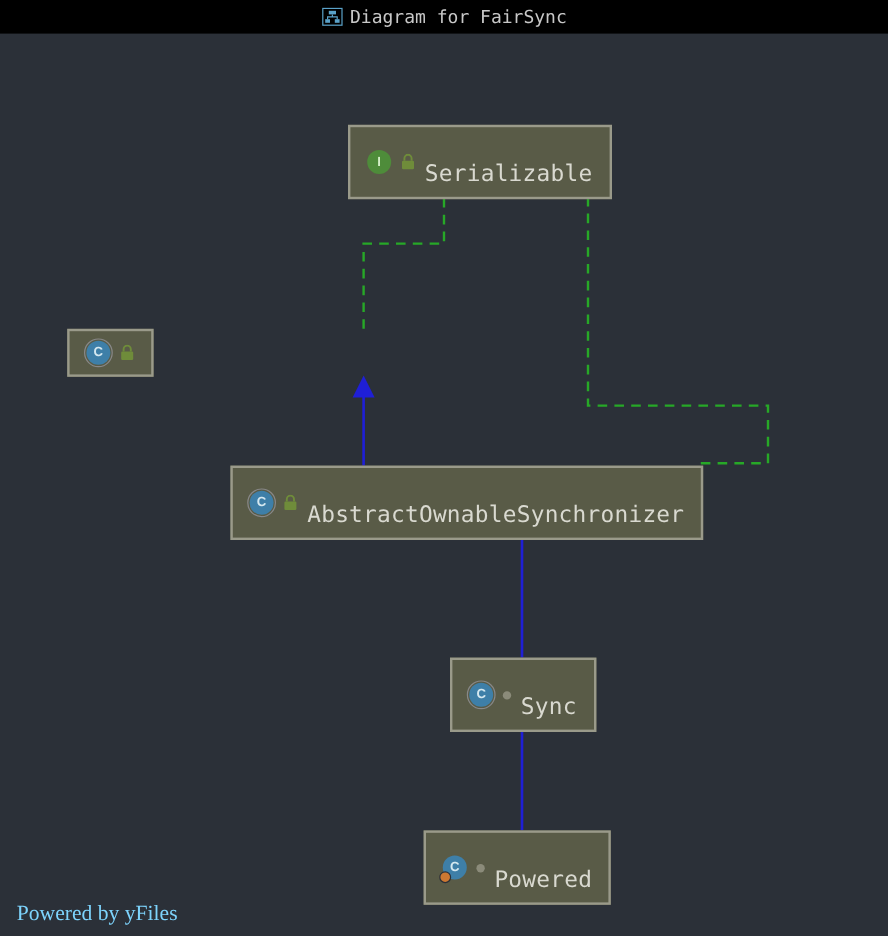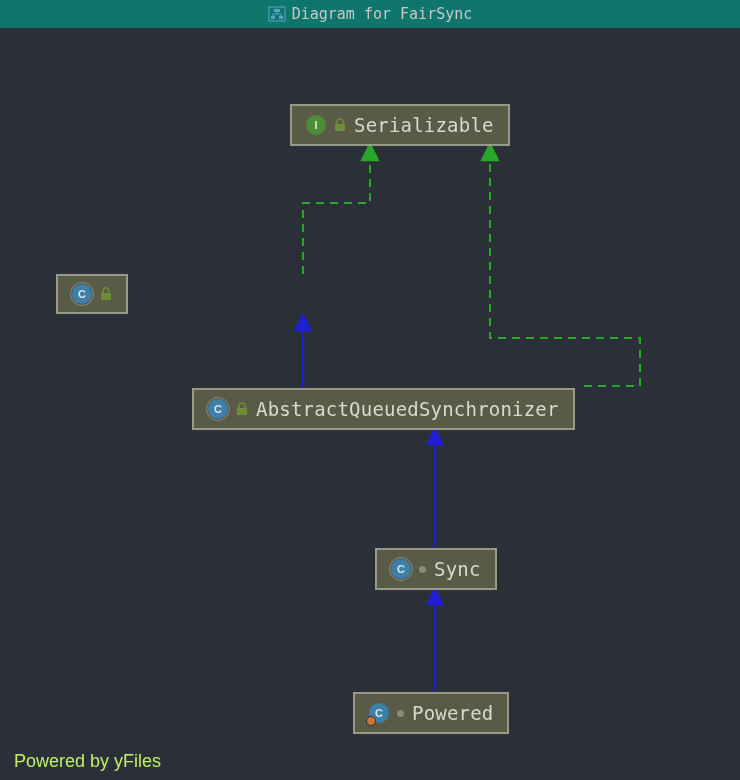--- a/index.html
+++ b/index.html
@@ -6,21 +6,21 @@
     body {
       width: 740px;
       height: 780px;
       background: #2b3038;
       font-family: "Menlo", "Consolas", monospace;
       position: relative;
       overflow: hidden;
     }
     .header {
       height: 28px;
-      background: #0f766e;
+      background: #000000;
       display: flex;
       align-items: center;
       justify-content: center;
       color: #c8c8c8;
       font-size: 15px;
       gap: 6px;
     }
     .header-icon {
       display: inline-flex;
     }
@@ -34,21 +34,21 @@
       background: #595b47;
       border: 2px solid #9a9a8a;
       display: flex;
       align-items: center;
       padding: 8px 14px;
       gap: 8px;
       color: #d9d9d0;
       font-size: 19px;
       white-space: nowrap;
     }
-    .node .label { letter-spacing: 0.2px; }
+    .node .label { letter-spacing: 0.2px; margin-top: 20px; }
     .icon-circle {
       width: 20px;
       height: 20px;
       border-radius: 50%;
       display: flex;
       align-items: center;
       justify-content: center;
       font-size: 11px;
       font-weight: bold;
       color: #1d1d1d;
@@ -84,23 +84,23 @@
       width: 7px;
       height: 7px;
       border-radius: 50%;
       background: #8b8b7a;
       display: inline-block;
     }
     .footer {
       position: absolute;
       bottom: 8px;
       left: 14px;
-      color: #bef264;
+      color: #7dd3fc;
       font-size: 18px;
-      font-family: Liberation Sans, sans-serif;
+      font-family: Liberation Serif, serif;
     }
     svg.edges {
       position: absolute;
       top: 0; left: 0;
       width: 100%;
       height: 100%;
       pointer-events: none;
     }
   </style>
 </head>
@@ -164,21 +164,21 @@
   </div>
 
   <div class="node" style="left:192px; top:360px;">
     <span class="icon-circle icon-class abstract">C</span>
     <span class="lock-icon">
       <svg width="12" height="14" viewBox="0 0 12 14">
           <rect x="1" y="6" width="10" height="7" rx="1" fill="#6f8c3a"></rect>
           <path d="M3 6 V4 a3 3 0 0 1 6 0 V6" fill="none" stroke="#6f8c3a" stroke-width="1.6"></path>
         </svg>
     </span>
-    <span class="label">AbstractQueuedSynchronizer</span>
+    <span class="label">AbstractOwnableSynchronizer</span>
   </div>
 
   <div class="node" style="left:375px; top:520px;">
     <span class="icon-circle icon-class abstract">C</span>
     <span class="vis-dot"></span>
     <span class="label">Sync</span>
   </div>
 
   <div class="node" style="left:353px; top:664px;">
     <span class="icon-circle icon-class icon-final">C</span>

